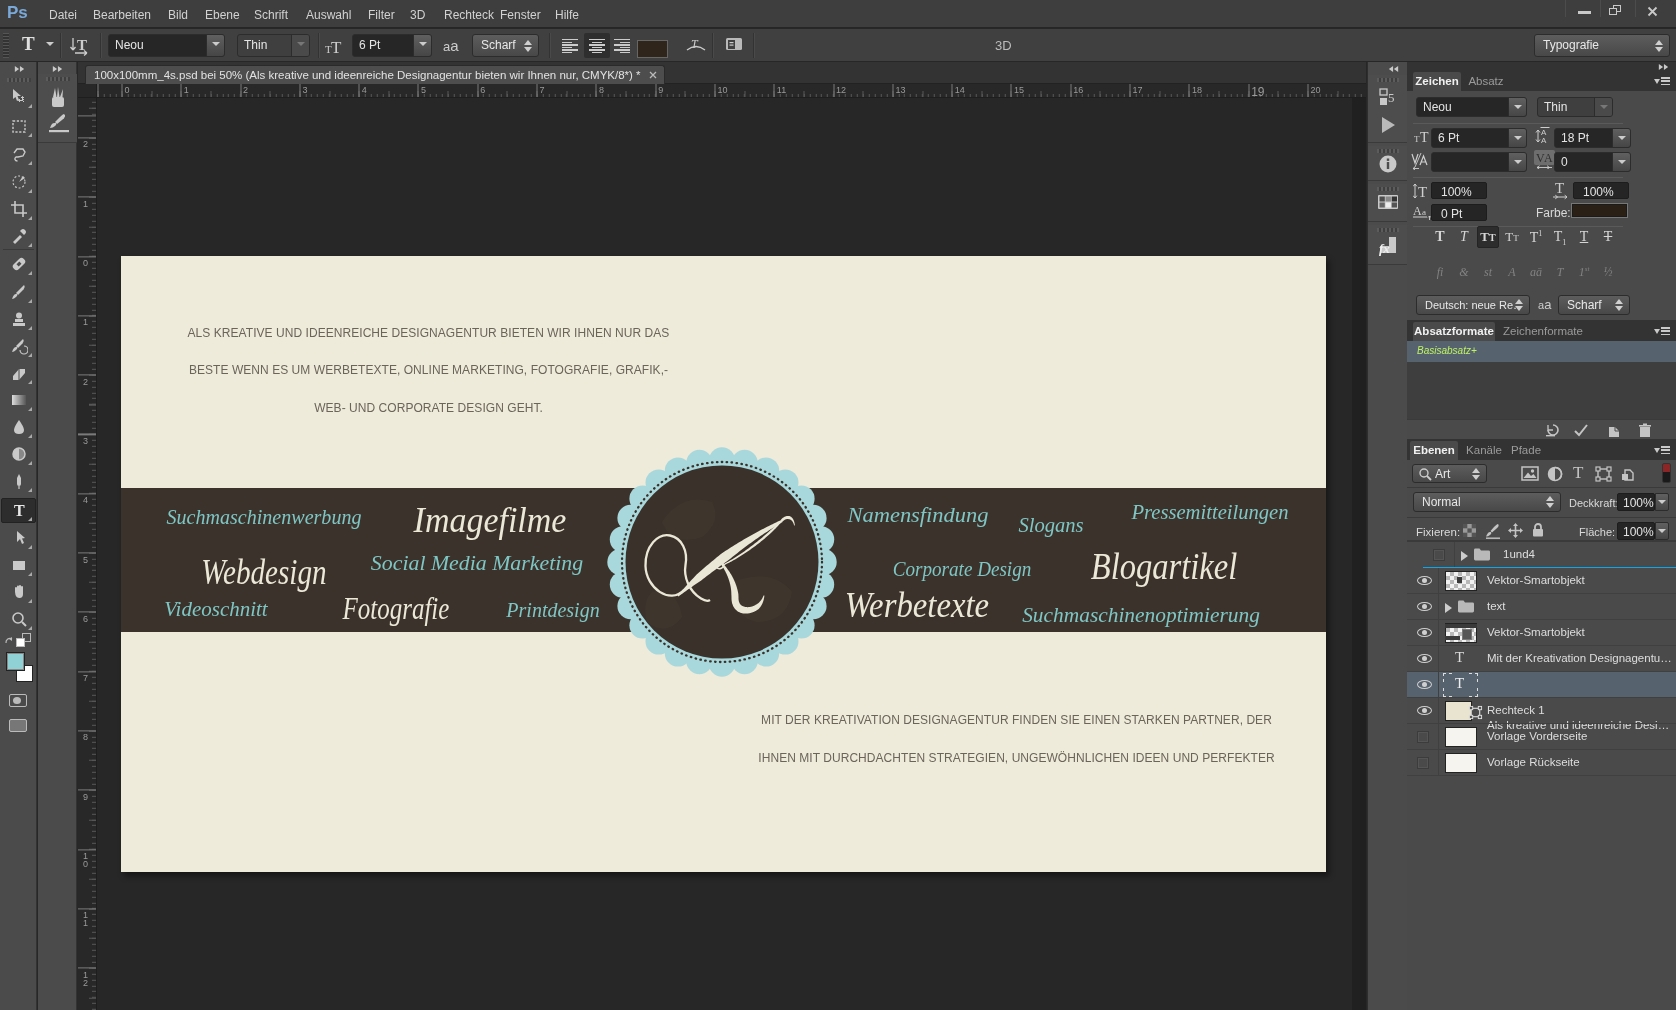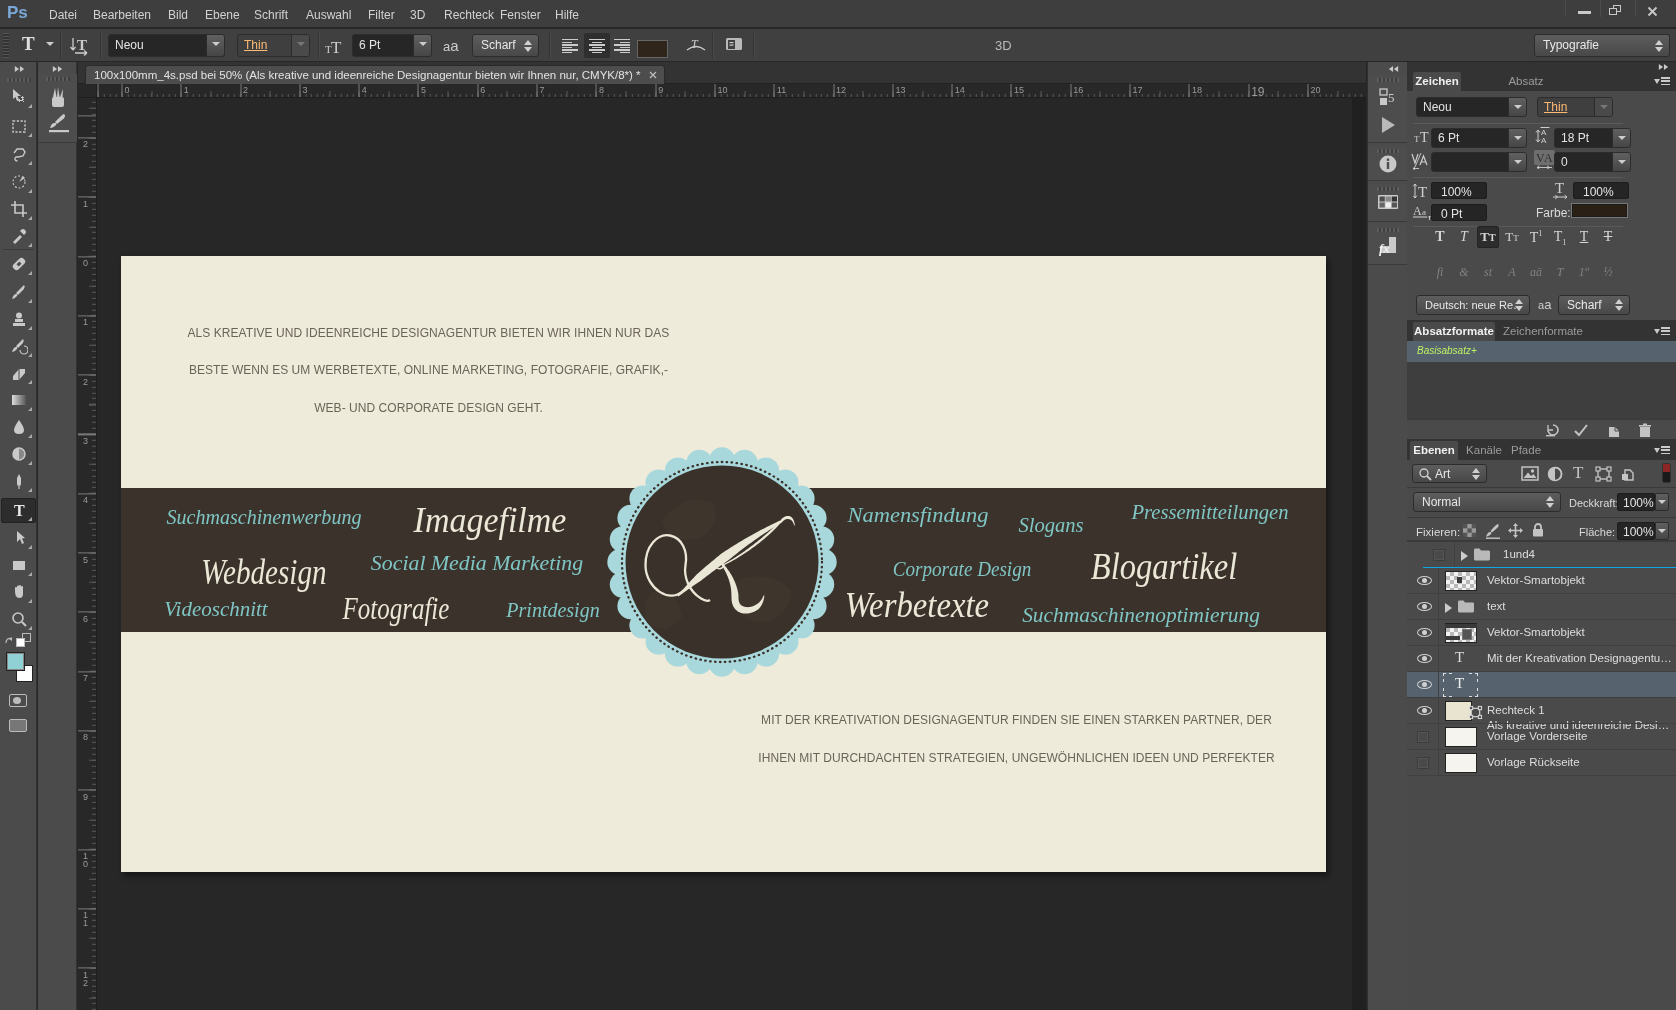--- a/index.html
+++ b/index.html
@@ -6,21 +6,21 @@
 .abs{position:absolute;}
 .menubar{left:0;top:0;width:1676px;height:28px;background:#3e3e3e;border-bottom:1px solid #262626;}
 .menuitem{top:8px;font-size:12px;color:#d2d2d2;}
 .optbar{left:0;top:29px;width:1676px;height:33px;background:#404040;border-bottom:1px solid #272727;}
 .vsep{top:4px;width:1px;height:25px;background:#333;box-shadow:1px 0 0 #4a4a4a;}
 .combo{border:1px solid #2c2c2c;border-radius:3px;background:#262626;}
 .combo .fld{position:absolute;left:0;top:0;bottom:0;right:0;color:#e4e4e4;font-size:12px;padding:3px 0 0 6px;white-space:nowrap;overflow:hidden;}
 .combo .btn{position:absolute;right:0;top:0;bottom:0;width:18px;background:linear-gradient(#606060,#464646);border-left:1px solid #2c2c2c;border-radius:0 2px 2px 0;}
 .combo .btn:after{content:"";position:absolute;left:5px;top:7px;border:4px solid transparent;border-top-color:#ccc;}
 .combo.dis{background:#3f3f3f;}
-.combo.dis .fld{color:#fdba74;text-decoration:underline;}
+.combo.dis .fld{color:#e5e5e5;}
 .combo.dis .btn{background:#4a4a4a;}
 .combo.dis .btn:after{border-top-color:#777;}
 .spin{border:1px solid #2c2c2c;border-radius:3px;background:linear-gradient(#5d5d5d,#484848);}
 .spin .fld{position:absolute;left:0;top:0;bottom:0;right:12px;color:#e8e8e8;font-size:12px;padding:3px 0 0 8px;white-space:nowrap;overflow:hidden;}
 .updn{position:absolute;right:5px;top:50%;width:9px;height:12px;margin-top:-6px;}
 .updn:before{content:"";position:absolute;left:0;top:0;border:4.5px solid transparent;border-bottom:5px solid #d0d0d0;border-top-width:0;}
 .updn:after{content:"";position:absolute;left:0;bottom:0;border:4.5px solid transparent;border-top:5px solid #d0d0d0;border-bottom-width:0;}
 .darkin{background:#252525;border:1px solid #1d1d1d;border-radius:2px;color:#e4e4e4;font-size:12px;}
 .panel-tabbar{background:#333333;}
 .ptab{position:absolute;top:0;height:100%;font-size:11.5px;color:#9b9b9b;text-align:center;white-space:nowrap;}
@@ -518,21 +518,21 @@
       </svg>
 </div>
 </div>
 <div class="abs" style="left:1407px;top:62px;width:269px;height:948px;background:#4a4a4a;">
 <div class="abs" style="left:0;top:0;width:100%;height:10px;background:#333;"></div>
 <svg class="abs" style="left:251px;top:2px;" width="11" height="6" viewBox="0 0 13 7">
       <path d="M1 0 L6 3.5 L1 7 Z M7 0 L12 3.5 L7 7 Z" fill="#c9c9c9"></path>
     </svg>
 <div class="abs panel-tabbar" style="left:0;top:10px;width:100%;height:19px;">
 <div class="ptab on" style="left:6px;width:48px;padding-top:3px;">Zeichen</div>
-<div class="ptab" style="left:58px;width:42px;padding-top:3px;margin-left:40px;">Absatz</div>
+<div class="ptab" style="left:58px;width:42px;padding-top:3px;">Absatz</div>
 <div class="pmenu" style="top:5px;"></div>
 </div>
 <div class="abs combo" style="left:9px;top:35px;width:111px;height:20px;">
       <div class="fld" style="padding-top:2px;">Neou</div>
       <div class="btn"></div>
     </div>
 <div class="abs combo dis" style="left:130px;top:35px;width:76px;height:20px;">
       <div class="fld" style="padding-top:2px;">Thin</div>
       <div class="btn"></div>
     </div>

